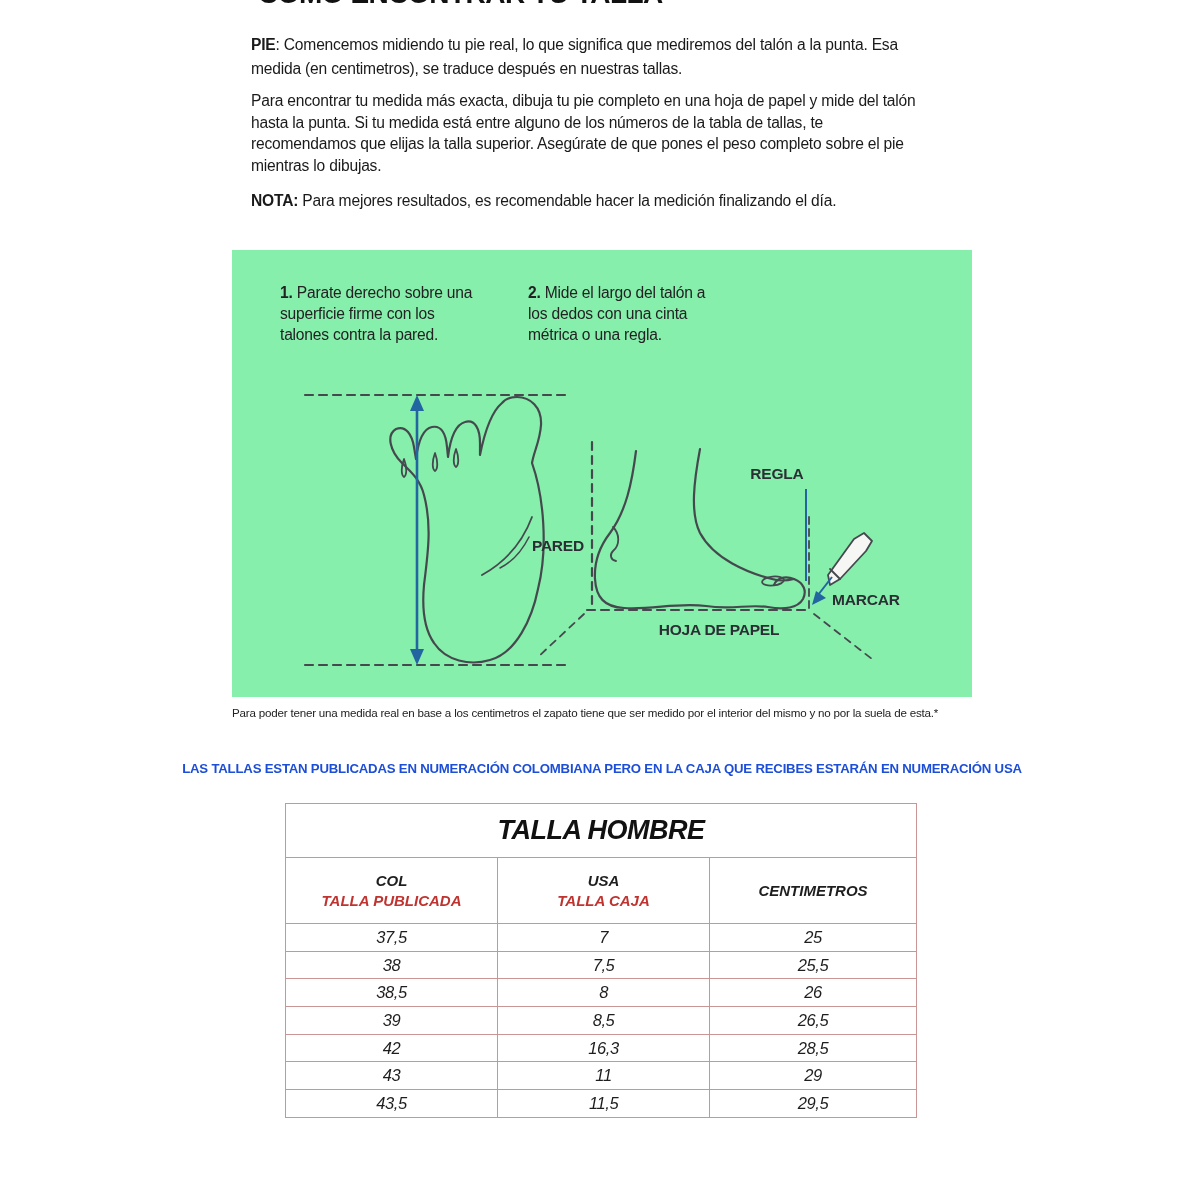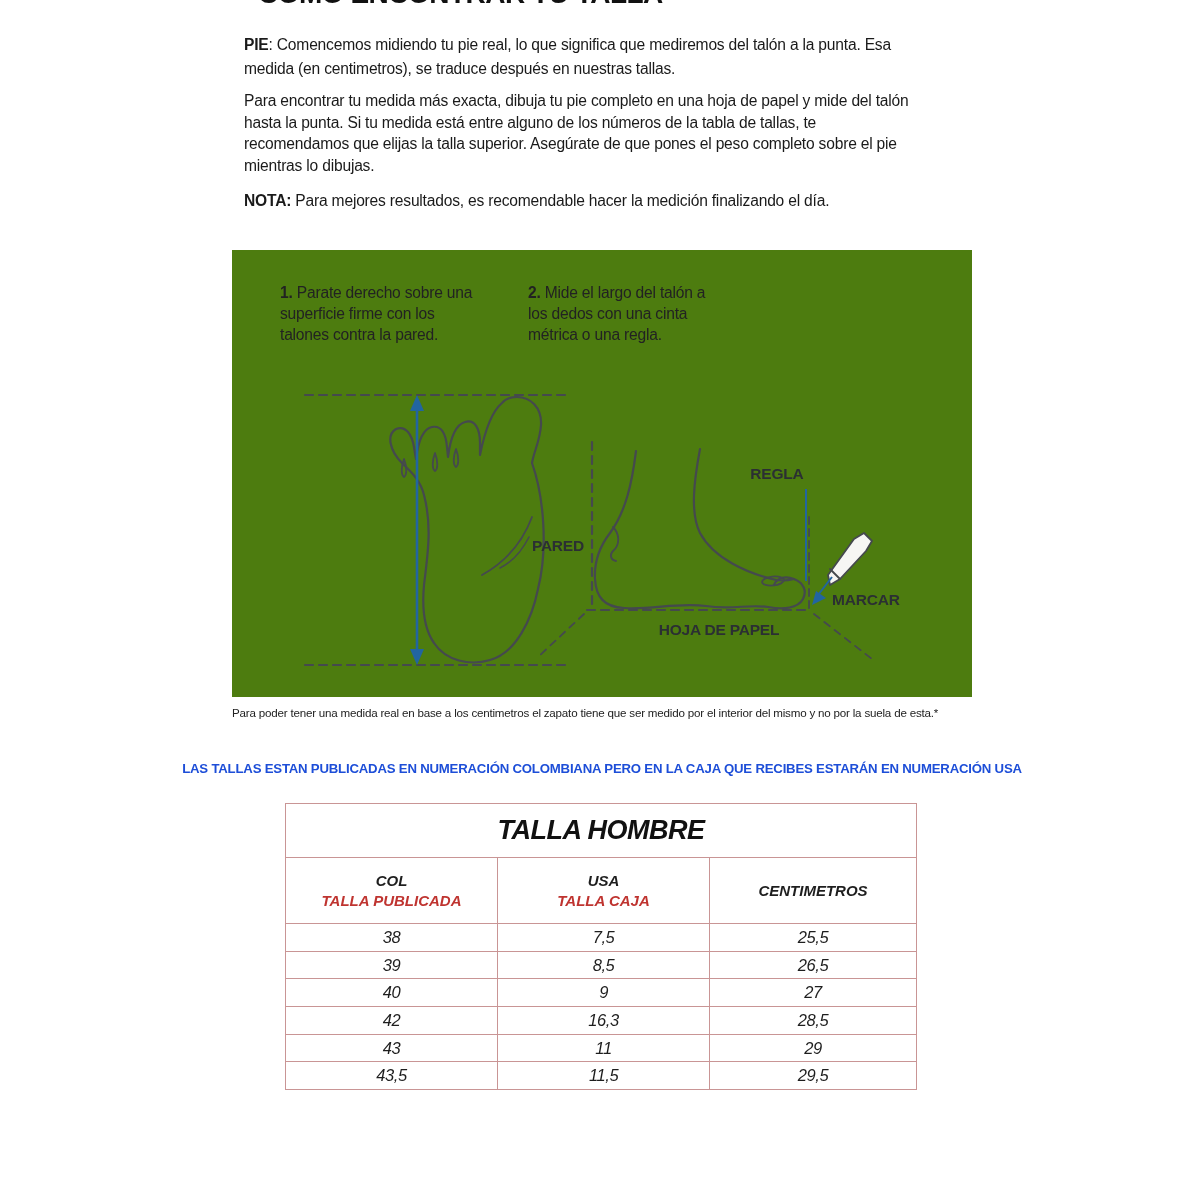--- a/index.html
+++ b/index.html
@@ -17,32 +17,32 @@
     position: absolute; left: 258px; top: 0; width: 700px; height: 12px;
     overflow: hidden;
   }
   .title-clip h1 {
     position: absolute; top: -22px; left: 0;
     font-size: 28px; font-weight: 700; letter-spacing: -0.5px; color: #111;
     white-space: nowrap;
   }
 
   .para {
-    position: absolute; left: 244px; width: 668px;
+    position: absolute; left: 251px; width: 668px;
     font-size: 15.6px; line-height: 21.5px; letter-spacing: -0.2px; color: #1a1a1a;
   }
   .para b { font-weight: 700; }
   #para-pie  { top: 33px; line-height: 24px; }
   #para-measure { top: 90px; }
   #para-nota { top: 190px; }
 
   
   .panel {
     position: absolute; left: 232px; top: 250px; width: 740px; height: 447px;
-    background: #4d7c0f;
+    background: #86efac;
   }
   .step {
     position: absolute; top: 32px;
     font-size: 15.6px; line-height: 21px; letter-spacing: -0.2px; color: #222;
   }
   .step b { font-weight: 700; }
   #step-1 { left: 48px;  width: 205px; }
   #step-2 { left: 296px; width: 195px; }
   #step-3 { left: 523px; width: 175px; }
 
@@ -215,35 +215,40 @@
           <div>USA</div>
           <div class="sub">TALLA CAJA</div>
         </th>
         <th class="t-head">
           <div>CENTIMETROS</div>
         </th>
       </tr>
     </thead>
     <tbody id="size-rows">
         <tr>
+          <td>37,5</td>
+          <td>7</td>
+          <td>25</td>
+        </tr>
+        <tr>
           <td>38</td>
           <td>7,5</td>
           <td>25,5</td>
         </tr>
         <tr>
+          <td>38,5</td>
+          <td>8</td>
+          <td>26</td>
+        </tr>
+        <tr>
           <td>39</td>
           <td>8,5</td>
           <td>26,5</td>
         </tr>
         <tr>
-          <td>40</td>
-          <td>9</td>
-          <td>27</td>
-        </tr>
-        <tr>
           <td>42</td>
           <td>16,3</td>
           <td>28,5</td>
         </tr>
         <tr>
           <td>43</td>
           <td>11</td>
           <td>29</td>
         </tr>
         <tr>

